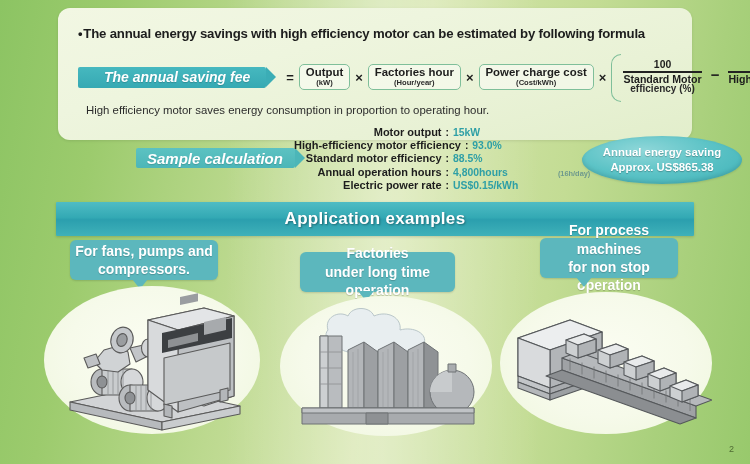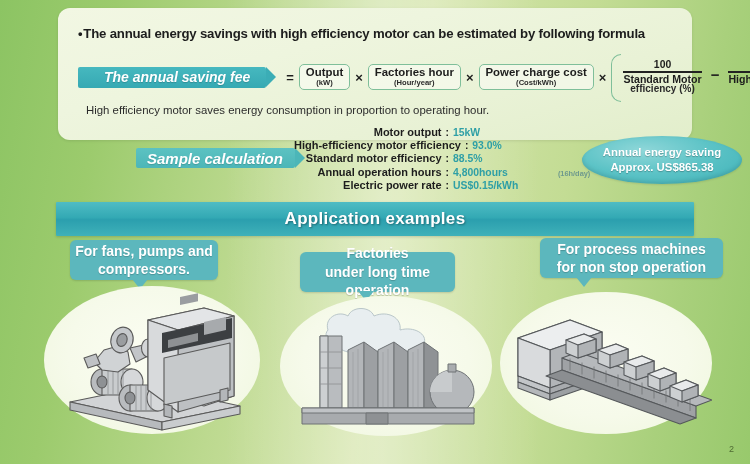--- a/index.html
+++ b/index.html
@@ -327,21 +327,21 @@
     width: 0;
     height: 0;
     border-left: 8px solid transparent;
     border-right: 8px solid transparent;
     border-top: 10px solid #5cb7bd;
   }
   #callout-1 { left: 70px;  top: 240px; width: 148px; height: 40px; }
   #callout-1 .tail { left: 62px; }
   #callout-2 { left: 300px; top: 252px; width: 155px; height: 40px; }
   #callout-2 .tail { left: 58px; }
-  #callout-3 { left: 540px; top: 238px; width: 183px; height: 40px; justify-content: center; }
+  #callout-3 { left: 540px; top: 238px; width: 138px; height: 40px; justify-content: center; }
   #callout-3 .tail { left: 36px; }
 
   
   .illus {
     position: absolute;
     border-radius: 50%;
     background: radial-gradient(ellipse at 50% 45%, #fbfdf2 0%, #f6faea 55%, #eef6dc 100%);
   }
   #illus-1 { left: 44px;  top: 286px; width: 216px; height: 148px; }
   #illus-2 { left: 280px; top: 296px; width: 212px; height: 140px; }

